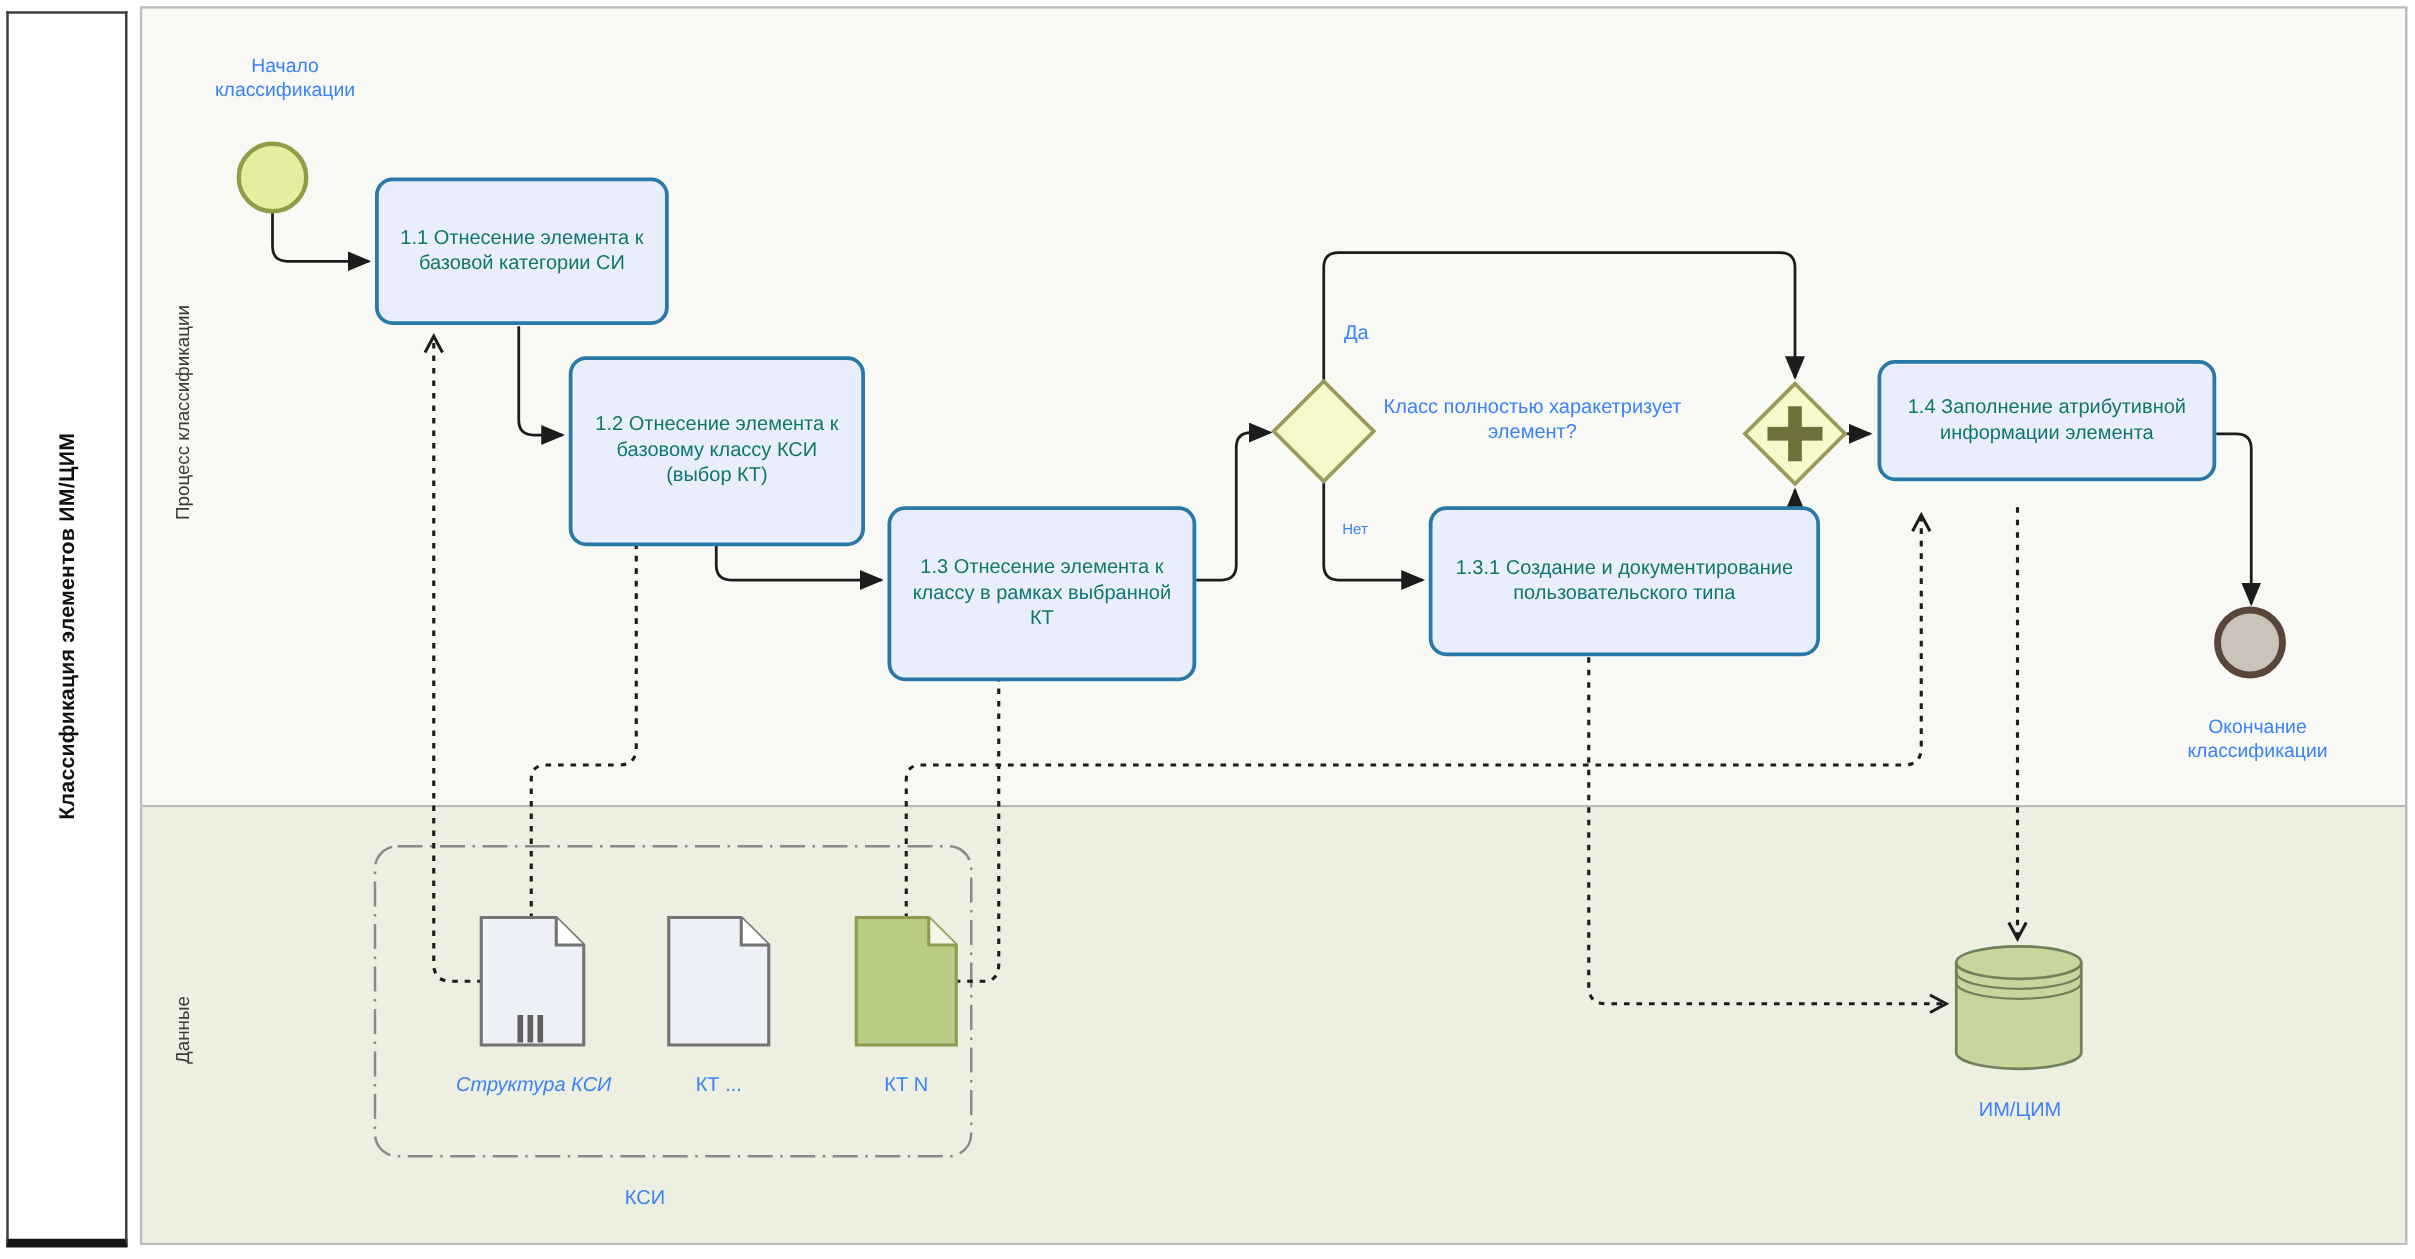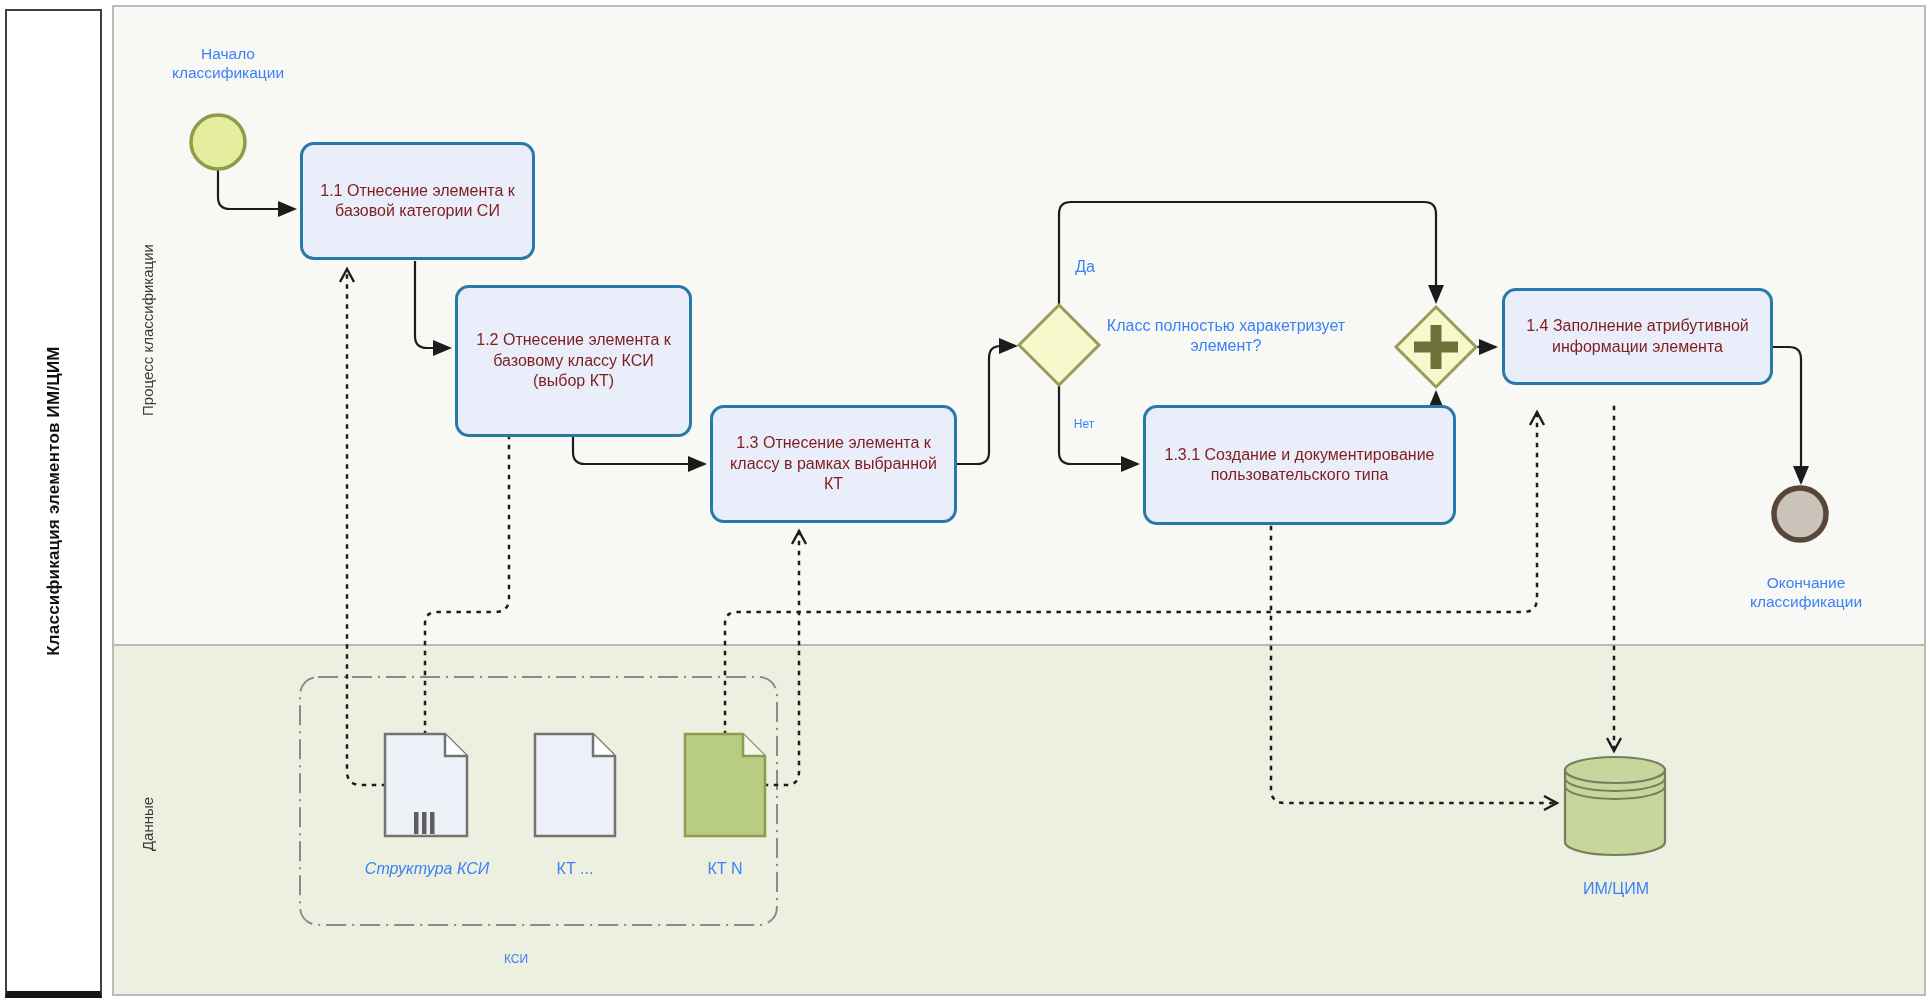--- a/index.html
+++ b/index.html
@@ -31,21 +31,21 @@
   
   .node-label{
     position:absolute;transform:translate(-50%,-50%);
     text-align:center;font-size:15.5px;line-height:1.25;color:#3b82f6;
   }
   
   .task{
     position:absolute;box-sizing:border-box;
     background:#e9eefa;border:3px solid #2878a8;border-radius:14px;
     display:flex;align-items:center;justify-content:center;text-align:center;
-    font-size:16px;line-height:1.28;color:#7f1d1d;padding:6px 10px;
+    font-size:16px;line-height:1.28;color:#0f766e;padding:6px 10px;
   }
   svg{position:absolute;left:0;top:0;}
 </style>
 </head>
 <body>
 
 <div id="canvas">
 
   <div class="lane-set">
     <div class="lane lane-process"></div>
@@ -119,28 +119,28 @@
     <g>
       <path d="M1565,770 V842 A50 13 0 0 0 1665,842 V770" fill="#c8d59d" stroke="#70805a" stroke-width="2.2"></path>
       <ellipse cx="1615" cy="770" rx="50" ry="13" fill="#c8d59d" stroke="#70805a" stroke-width="2.2"></ellipse>
       <path d="M1565,768 A50 13 0 0 0 1665,768" fill="none" stroke="#70805a" stroke-width="1.8" transform="translate(0,10)"></path>
       <path d="M1565,768 A50 13 0 0 0 1665,768" fill="none" stroke="#70805a" stroke-width="1.8" transform="translate(0,18)"></path>
     </g>
   </svg>
 
   <div class="task" style="left:300px;top:142px;width:235px;height:118px;">1.1 Отнесение элемента к базовой категории СИ</div>
   <div class="task" style="left:455px;top:285px;width:237px;height:152px;">1.2 Отнесение элемента к базовому классу КСИ (выбор КТ)</div>
-  <div class="task" style="left:710px;top:405px;width:247px;height:118px;">1.3 Отнесение элемента к классу в рамках выбранной КТ</div>
+  <div class="task" style="left:710px;top:405px;width:247px;height:140px;">1.3 Отнесение элемента к классу в рамках выбранной КТ</div>
   <div class="task" style="left:1143px;top:405px;width:313px;height:120px;">1.3.1 Создание и документирование пользовательского типа</div>
   <div class="task" style="left:1502px;top:288px;width:271px;height:97px;">1.4 Заполнение атрибутивной информации элемента</div>
 
   <div class="node-label" style="left:228px;top:63px;width:170px;">Начало классификации</div>
   <div class="node-label" style="left:1806px;top:592px;width:170px;">Окончание классификации</div>
   <div class="node-label" style="left:1226px;top:336px;width:250px;font-size:16px;">Класс полностью харакетризует элемент?</div>
   <div class="node-label" style="left:1085px;top:267px;font-size:16px;">Да</div>
   <div class="node-label" style="left:1084px;top:424px;font-size:12px;">Нет</div>
   <div class="node-label" style="left:427px;top:869px;width:200px;font-size:16px;font-style:italic;">Структура КСИ</div>
   <div class="node-label" style="left:575px;top:869px;width:120px;font-size:16px;">КТ ...</div>
   <div class="node-label" style="left:725px;top:869px;width:120px;font-size:16px;">КТ N</div>
-  <div class="node-label" style="left:516px;top:959px;font-size:12px;">КСИ</div>
+  <div class="node-label" style="left:516px;top:959px;font-size:16px;">КСИ</div>
   <div class="node-label" style="left:1616px;top:889px;width:140px;font-size:16px;">ИМ/ЦИМ</div>
 
 </div>
 
 </body></html>

